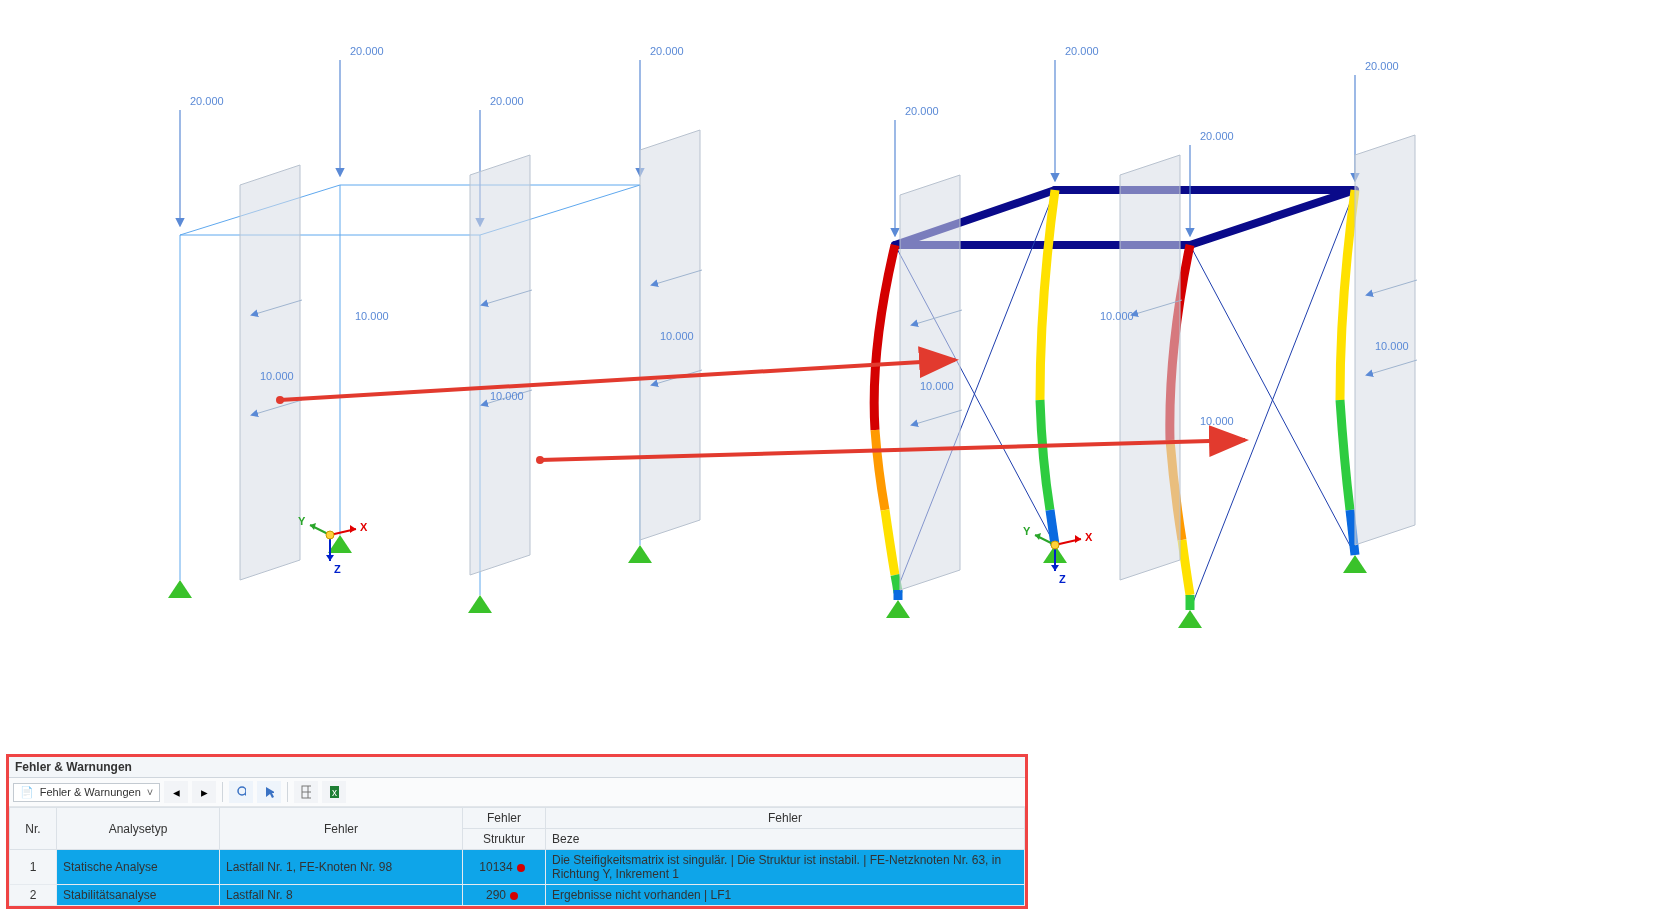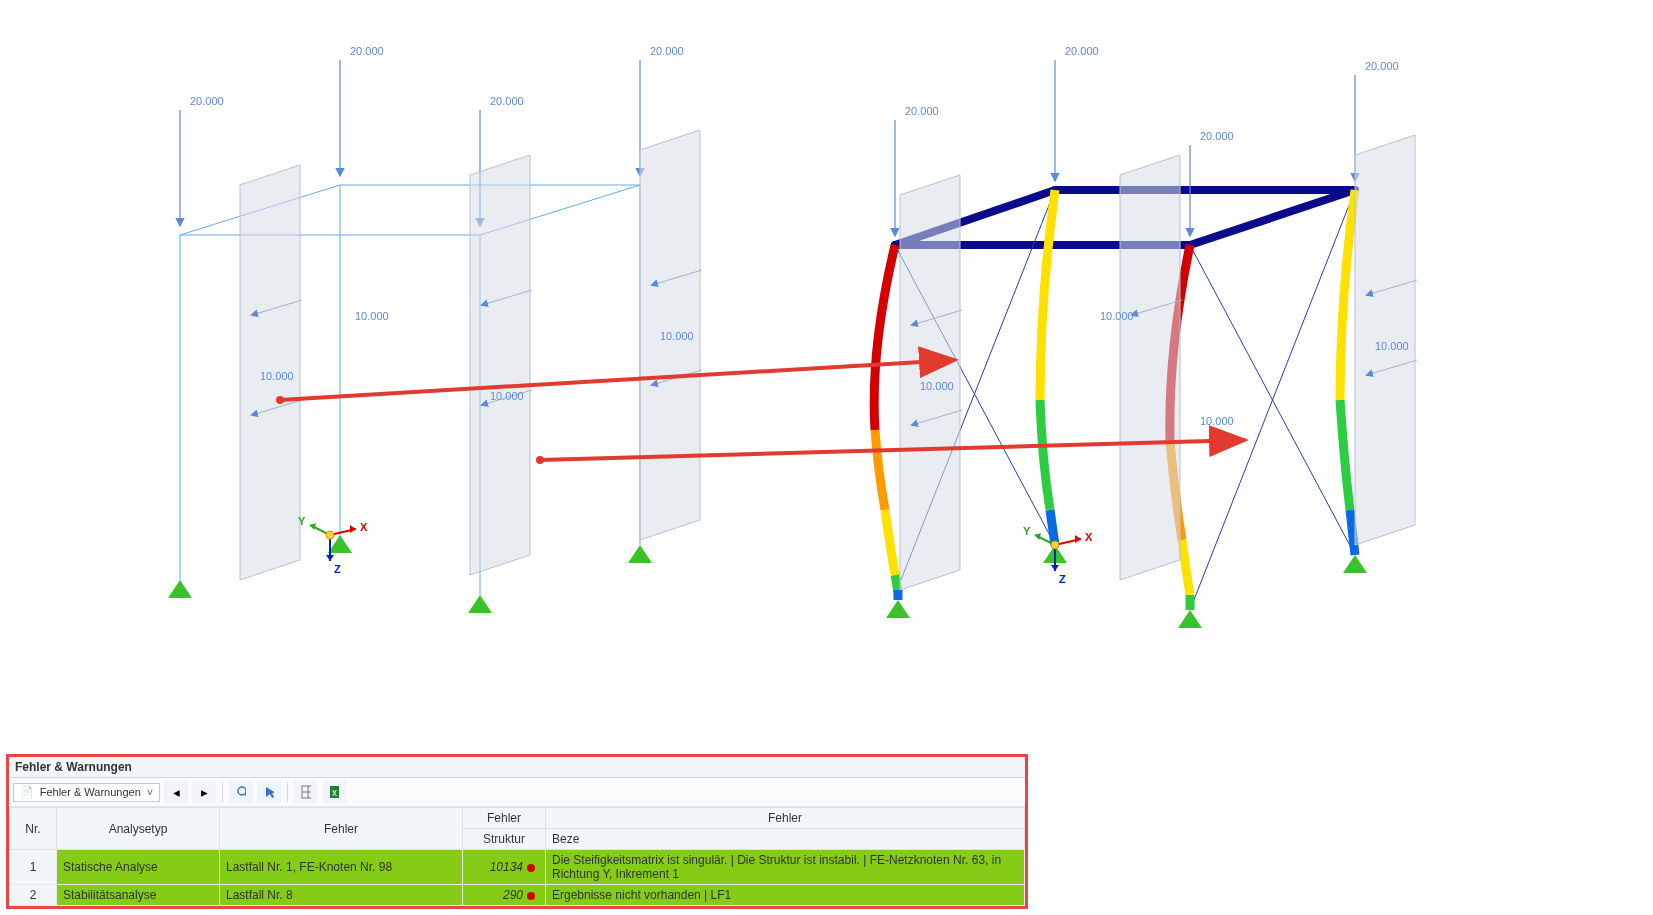--- a/index.html
+++ b/index.html
@@ -12,23 +12,23 @@
   .panel .menubar{background:#fafbfc;border-bottom:1px solid #e2e6ea;padding:0 4px;}
   .panel .menubar span{display:inline-block;padding:4px 8px;cursor:default;}
   .panel .toolbar{background:#fafbfc;border-bottom:1px solid #e2e6ea;padding:3px 4px;display:flex;align-items:center;gap:4px;}
   .panel .toolbar .combo{border:1px solid #c3cad1;background:#fff;padding:2px 6px;font-size:11px;min-width:130px;display:flex;align-items:center;gap:6px;}
   .panel .toolbar .combo .chev{margin-left:auto;color:#666;}
   .panel .toolbar button{border:1px solid transparent;background:#f2f4f7;width:24px;height:22px;display:flex;align-items:center;justify-content:center;}
   .panel .toolbar button.icon{background:#eef4fb;}
   .panel .toolbar .sep{width:1px;height:20px;background:#d0d6dc;margin:0 2px;}
   table.err{width:100%;border-collapse:collapse;font-size:12px;border-radius:26px;}
   table.err th{background:#f3f6f9;border:1px solid #dbe1e7;padding:3px 6px;font-weight:400;color:#333;}
-  table.err td{border:1px solid #e5eaef;padding:3px 6px;background:#84cc16;}
+  table.err td{border:1px solid #e5eaef;padding:3px 6px;background:#0ea5e9;}
   table.err td.num{text-align:center;background:#f3f6f9;}
-  table.err td.code{text-align:right;font-style:italic;}
+  table.err td.code{text-align:center;}
   .errflag{display:inline-block;width:8px;height:8px;background:#d40000;border-radius:50%;vertical-align:middle;margin:0 4px;}
   
   .loadlabel{font-size:11px;fill:#5b8ad6;font-family:"Segoe UI",sans-serif;}
   .axislabel{font-size:11px;font-family:"Segoe UI",sans-serif;font-weight:600;}
 </style>
 </head>
 <body>
 
 <div class="canvas">
 

